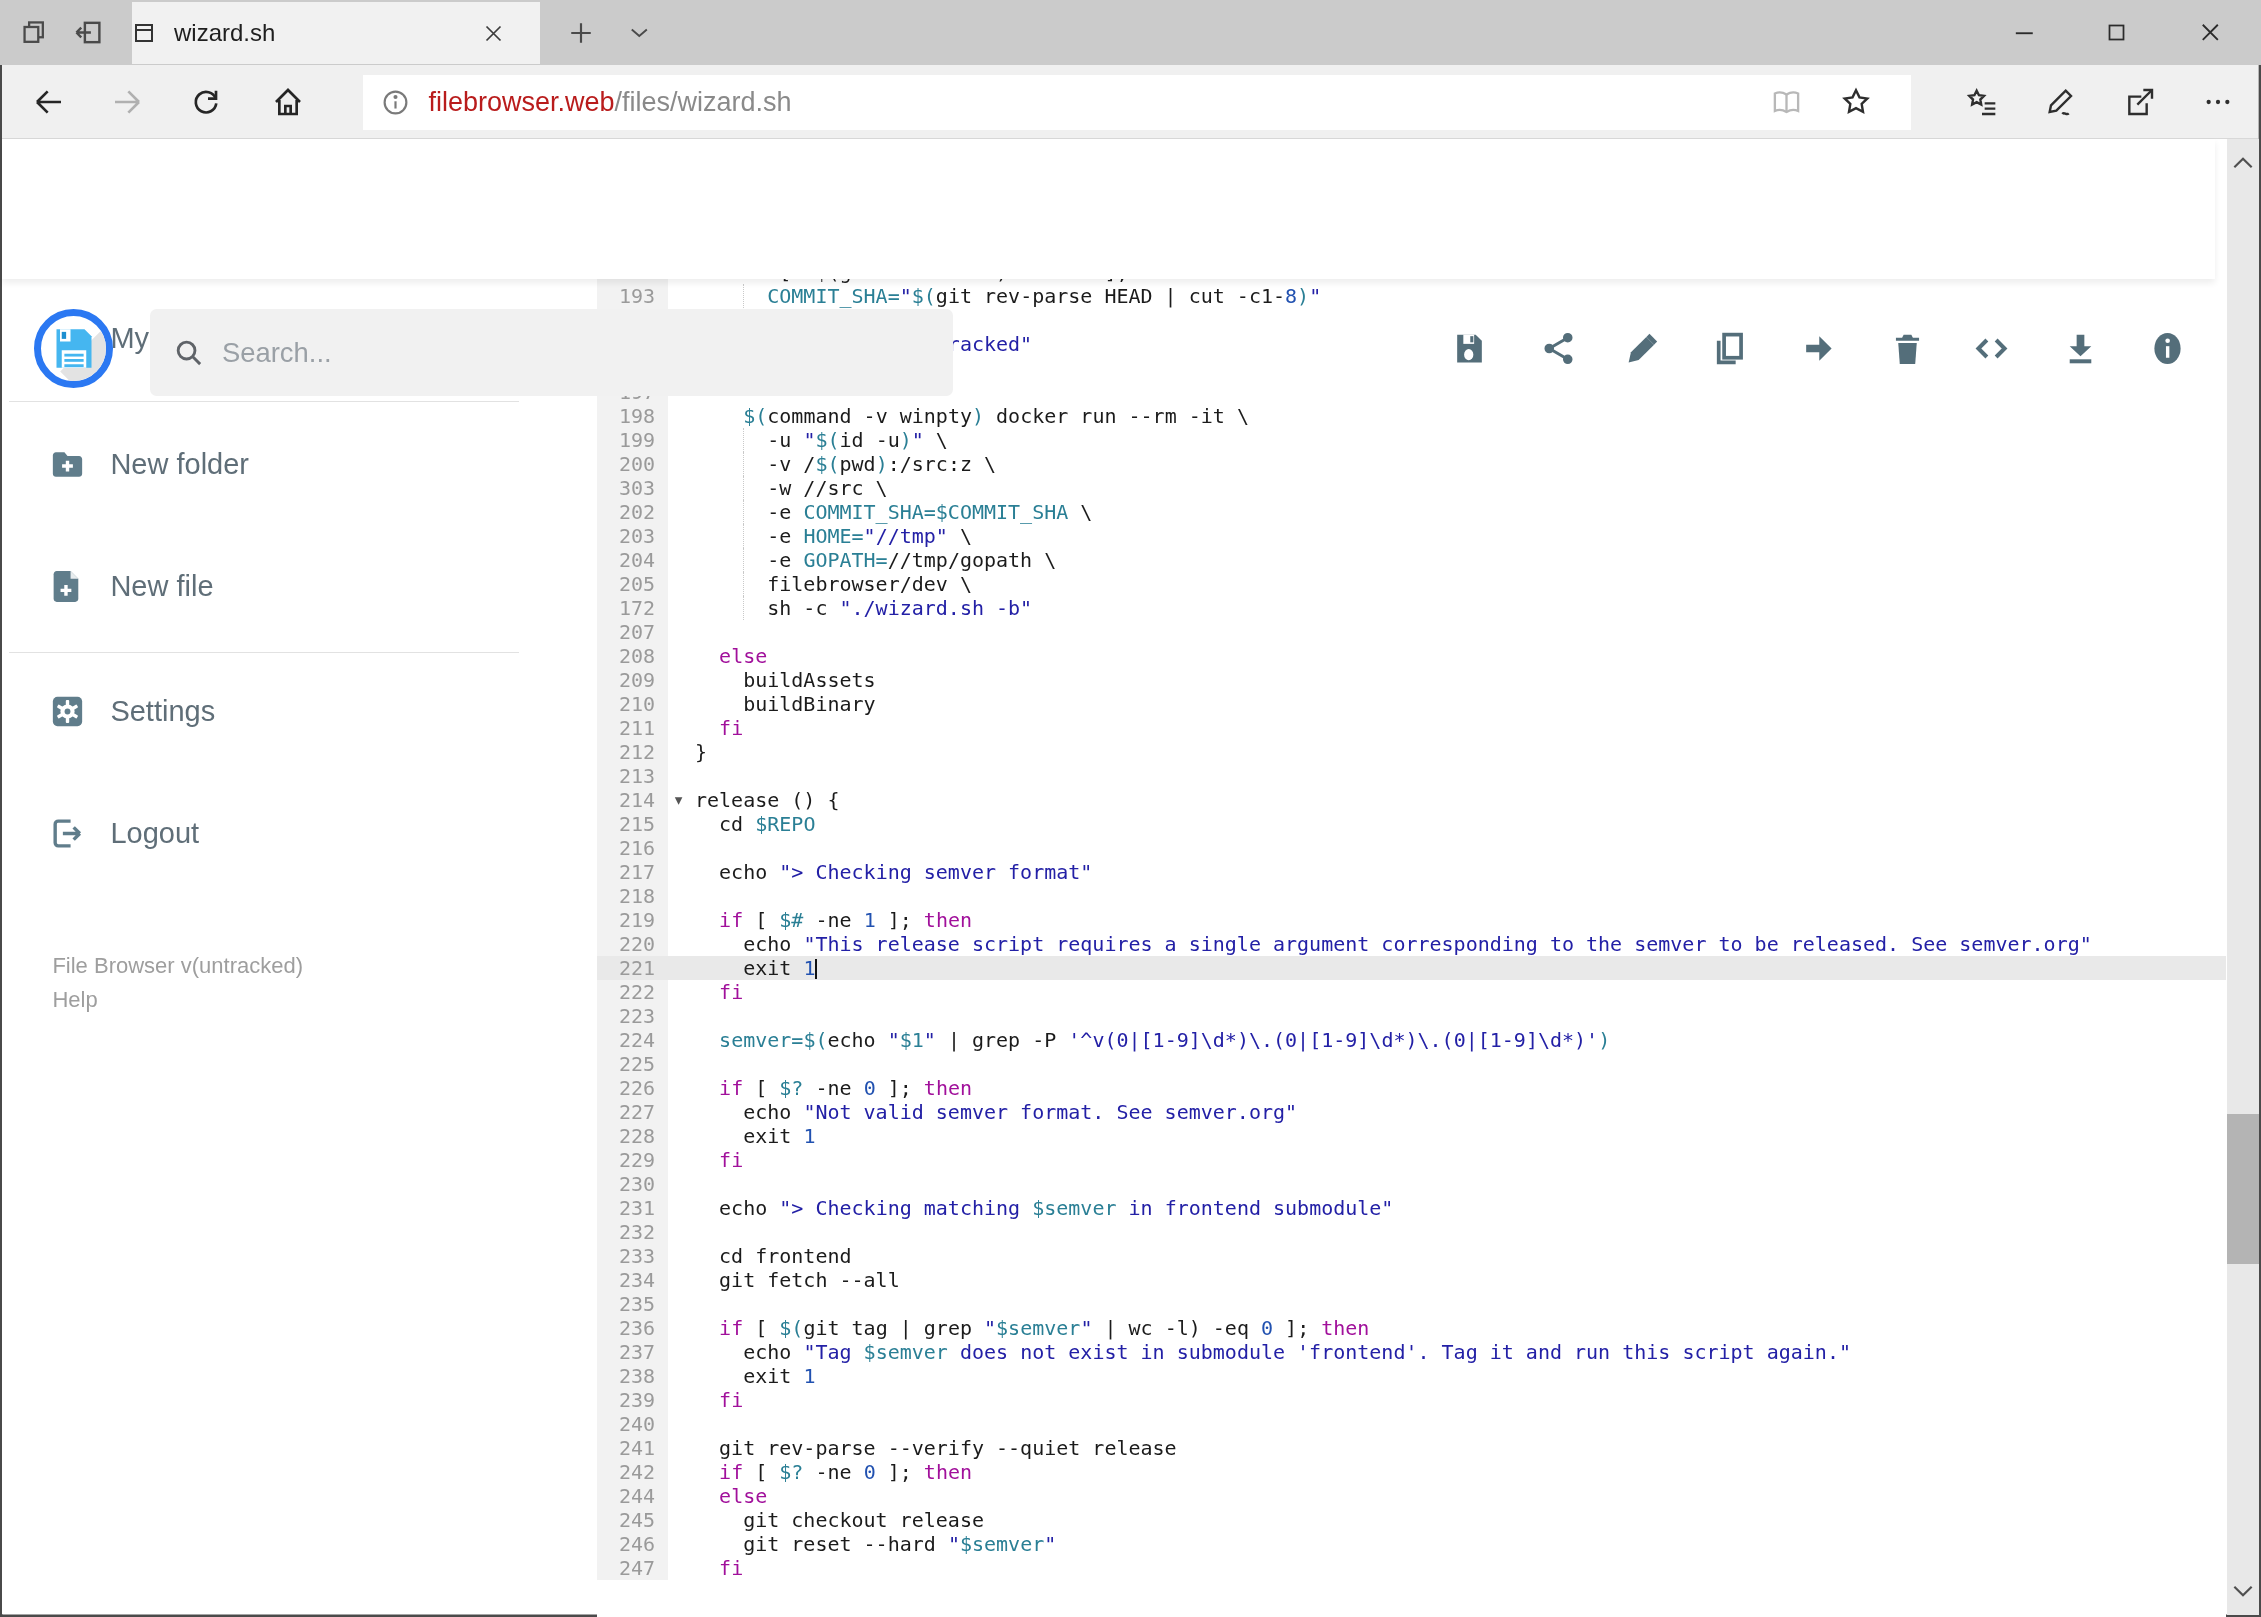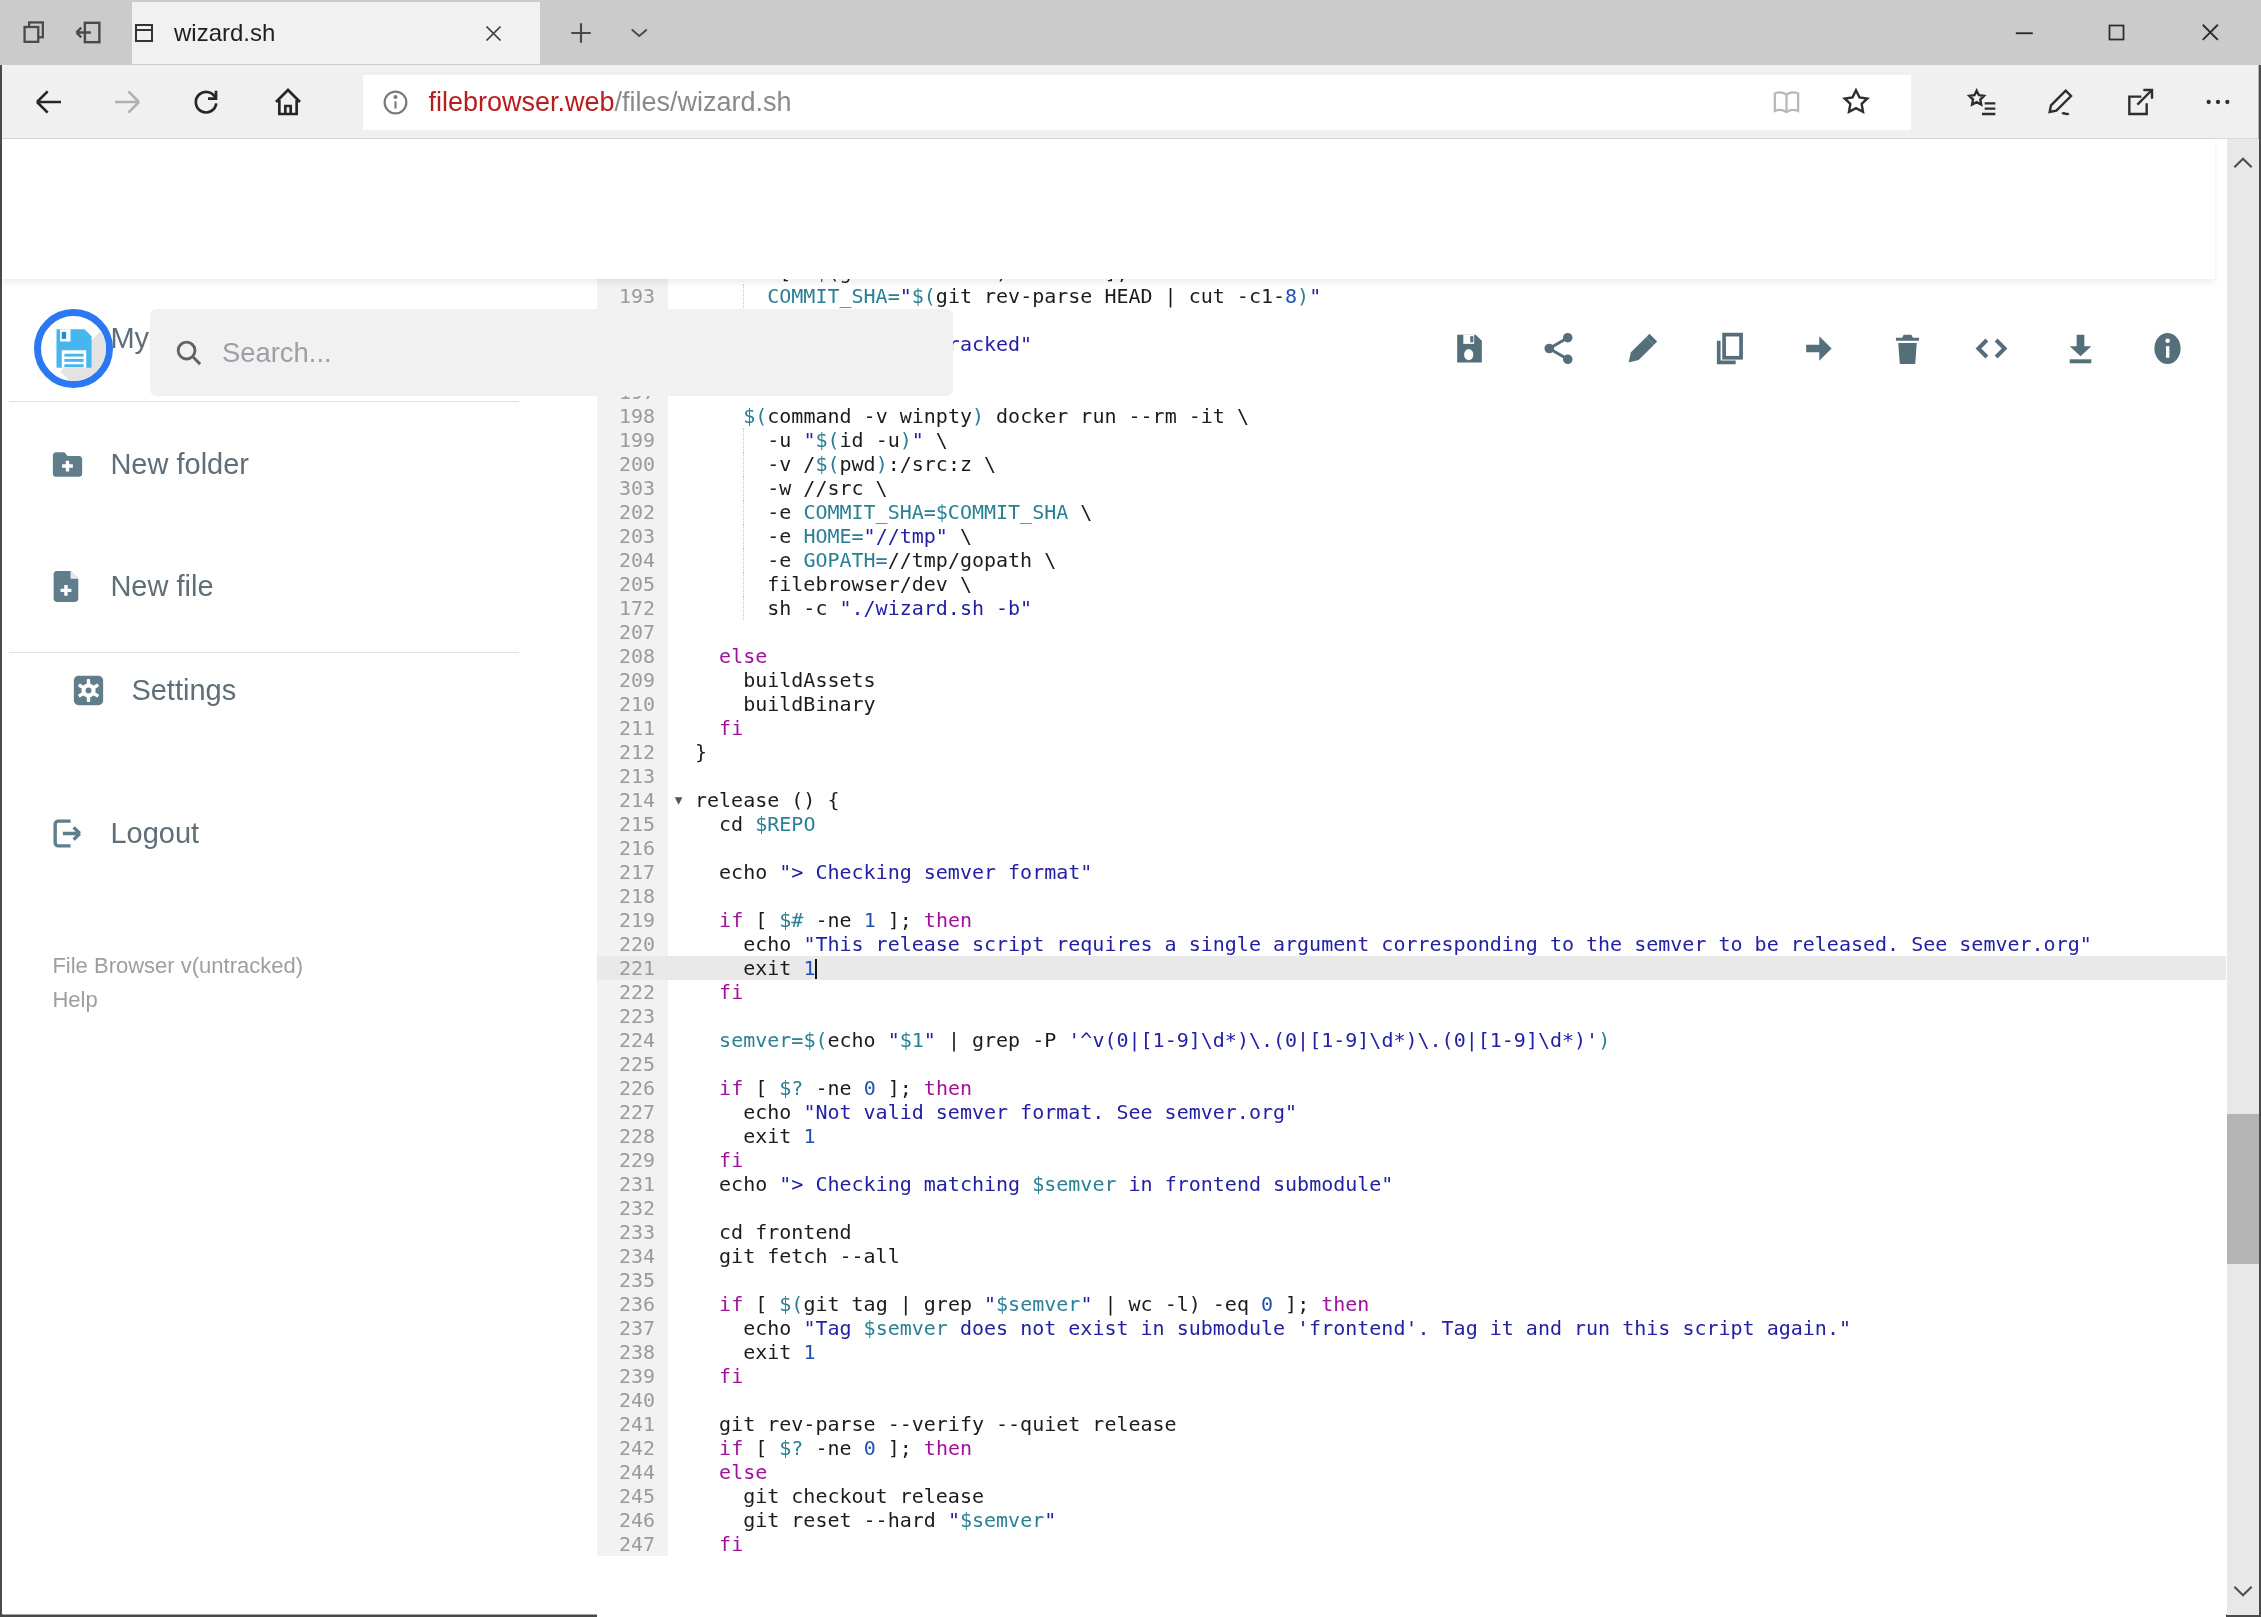--- a/index.html
+++ b/index.html
@@ -315,21 +315,21 @@
     <span class="sb-ico">
       <svg viewBox="0 0 24 24" fill="currentColor">
           <path d="M5 2h9l5 5v13c0 1.1-.9 2-2 2H5c-1.1 0-2-.9-2-2V4c0-1.1.9-2 2-2z"></path>
           <path d="M14 2l5 5h-5z" fill="#fff" opacity=".85"></path>
           <path d="M11 11v7M7.5 14.5h7" stroke="#fff" stroke-width="2.2"></path>
         </svg>
     </span>
     <span class="sb-label">New file</span>
   </div>
   <div class="sb-div" style="top:373px;"></div>
-  <div class="sb-item" style="top:375px;margin-left:21px;">
+  <div class="sb-item" style="top:396px;">
     <span class="sb-ico">
       <svg viewBox="0 0 24 24">
           <rect x="2.5" y="2.5" width="19" height="19" rx="3" fill="currentColor"></rect>
           <g fill="#fff">
             <circle cx="12" cy="12" r="4.6"></circle>
             <rect x="10.9" y="4.6" width="2.2" height="3.4" rx=".6"></rect>
             <rect x="10.9" y="16" width="2.2" height="3.4" rx=".6"></rect>
             <rect x="10.9" y="4.6" width="2.2" height="3.4" rx=".6" transform="rotate(60 12 12)"></rect>
             <rect x="10.9" y="16" width="2.2" height="3.4" rx=".6" transform="rotate(60 12 12)"></rect>
             <rect x="10.9" y="4.6" width="2.2" height="3.4" rx=".6" transform="rotate(-60 12 12)"></rect>
@@ -386,20 +386,21 @@
       <div class="cl"><span class="ln">220</span><span class="code"><span style="color: rgb(27, 27, 27);">    echo </span><span style="color: rgb(35, 32, 166);">"This release script requires a single argument corresponding to the semver to be released. See semver.org"</span></span></div>
       <div class="cl active"><span class="ln">221</span><span class="code"><span style="color: rgb(27, 27, 27);">    exit </span><span style="color: rgb(33, 81, 176);">1</span><span class="cursor"></span></span></div>
       <div class="cl"><span class="ln">222</span><span class="code"><span style="color: rgb(27, 27, 27);">  </span><span style="color: rgb(161, 16, 155);">fi</span></span></div>
       <div class="cl"><span class="ln">223</span><span class="code"></span></div>
       <div class="cl"><span class="ln">224</span><span class="code"><span style="color: rgb(27, 27, 27);">  </span><span style="color: rgb(42, 127, 149);">semver=$(</span><span style="color: rgb(27, 27, 27);">echo </span><span style="color: rgb(35, 32, 166);">"</span><span style="color: rgb(42, 127, 149);">$1</span><span style="color: rgb(35, 32, 166);">"</span><span style="color: rgb(27, 27, 27);"> | grep -P </span><span style="color: rgb(35, 32, 166);">'^v(0|[1-9]\d*)\.(0|[1-9]\d*)\.(0|[1-9]\d*)'</span><span style="color: rgb(42, 127, 149);">)</span></span></div>
       <div class="cl"><span class="ln">225</span><span class="code"></span></div>
       <div class="cl"><span class="ln">226</span><span class="code"><span style="color: rgb(27, 27, 27);">  </span><span style="color: rgb(161, 16, 155);">if</span><span style="color: rgb(27, 27, 27);"> [ </span><span style="color: rgb(42, 127, 149);">$?</span><span style="color: rgb(27, 27, 27);"> -ne </span><span style="color: rgb(33, 81, 176);">0</span><span style="color: rgb(27, 27, 27);"> ]; </span><span style="color: rgb(161, 16, 155);">then</span></span></div>
       <div class="cl"><span class="ln">227</span><span class="code"><span style="color: rgb(27, 27, 27);">    echo </span><span style="color: rgb(35, 32, 166);">"Not valid semver format. See semver.org"</span></span></div>
       <div class="cl"><span class="ln">228</span><span class="code"><span style="color: rgb(27, 27, 27);">    exit </span><span style="color: rgb(33, 81, 176);">1</span></span></div>
       <div class="cl"><span class="ln">229</span><span class="code"><span style="color: rgb(27, 27, 27);">  </span><span style="color: rgb(161, 16, 155);">fi</span></span></div>
+      <div class="cl"><span class="ln">230</span><span class="code"></span></div>
       <div class="cl"><span class="ln">231</span><span class="code"><span style="color: rgb(27, 27, 27);">  echo </span><span style="color: rgb(35, 32, 166);">"&gt; Checking matching </span><span style="color: rgb(42, 127, 149);">$semver</span><span style="color: rgb(35, 32, 166);"> in frontend submodule"</span></span></div>
       <div class="cl"><span class="ln">232</span><span class="code"></span></div>
       <div class="cl"><span class="ln">233</span><span class="code"><span style="color: rgb(27, 27, 27);">  cd frontend</span></span></div>
       <div class="cl"><span class="ln">234</span><span class="code"><span style="color: rgb(27, 27, 27);">  git fetch --all</span></span></div>
       <div class="cl"><span class="ln">235</span><span class="code"></span></div>
       <div class="cl"><span class="ln">236</span><span class="code"><span style="color: rgb(27, 27, 27);">  </span><span style="color: rgb(161, 16, 155);">if</span><span style="color: rgb(27, 27, 27);"> [ </span><span style="color: rgb(42, 127, 149);">$(</span><span style="color: rgb(27, 27, 27);">git tag | grep </span><span style="color: rgb(35, 32, 166);">"</span><span style="color: rgb(42, 127, 149);">$semver</span><span style="color: rgb(35, 32, 166);">"</span><span style="color: rgb(27, 27, 27);"> | wc -l) -eq </span><span style="color: rgb(33, 81, 176);">0</span><span style="color: rgb(27, 27, 27);"> ]; </span><span style="color: rgb(161, 16, 155);">then</span></span></div>
       <div class="cl"><span class="ln">237</span><span class="code"><span style="color: rgb(27, 27, 27);">    echo </span><span style="color: rgb(35, 32, 166);">"Tag </span><span style="color: rgb(42, 127, 149);">$semver</span><span style="color: rgb(35, 32, 166);"> does not exist in submodule 'frontend'. Tag it and run this script again."</span></span></div>
       <div class="cl"><span class="ln">238</span><span class="code"><span style="color: rgb(27, 27, 27);">    exit </span><span style="color: rgb(33, 81, 176);">1</span></span></div>
       <div class="cl"><span class="ln">239</span><span class="code"><span style="color: rgb(27, 27, 27);">  </span><span style="color: rgb(161, 16, 155);">fi</span></span></div>
       <div class="cl"><span class="ln">240</span><span class="code"></span></div>

